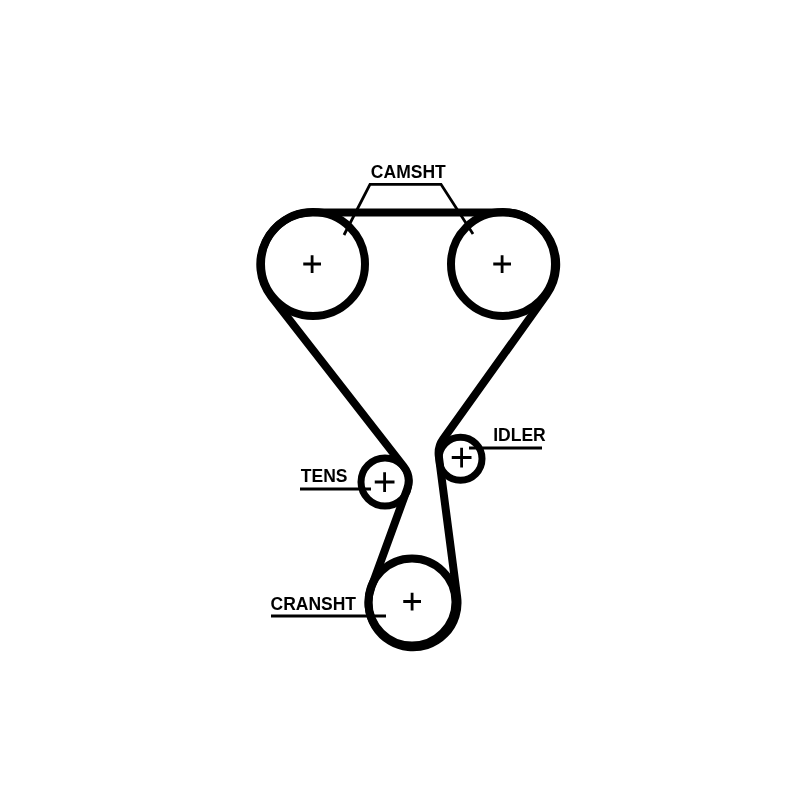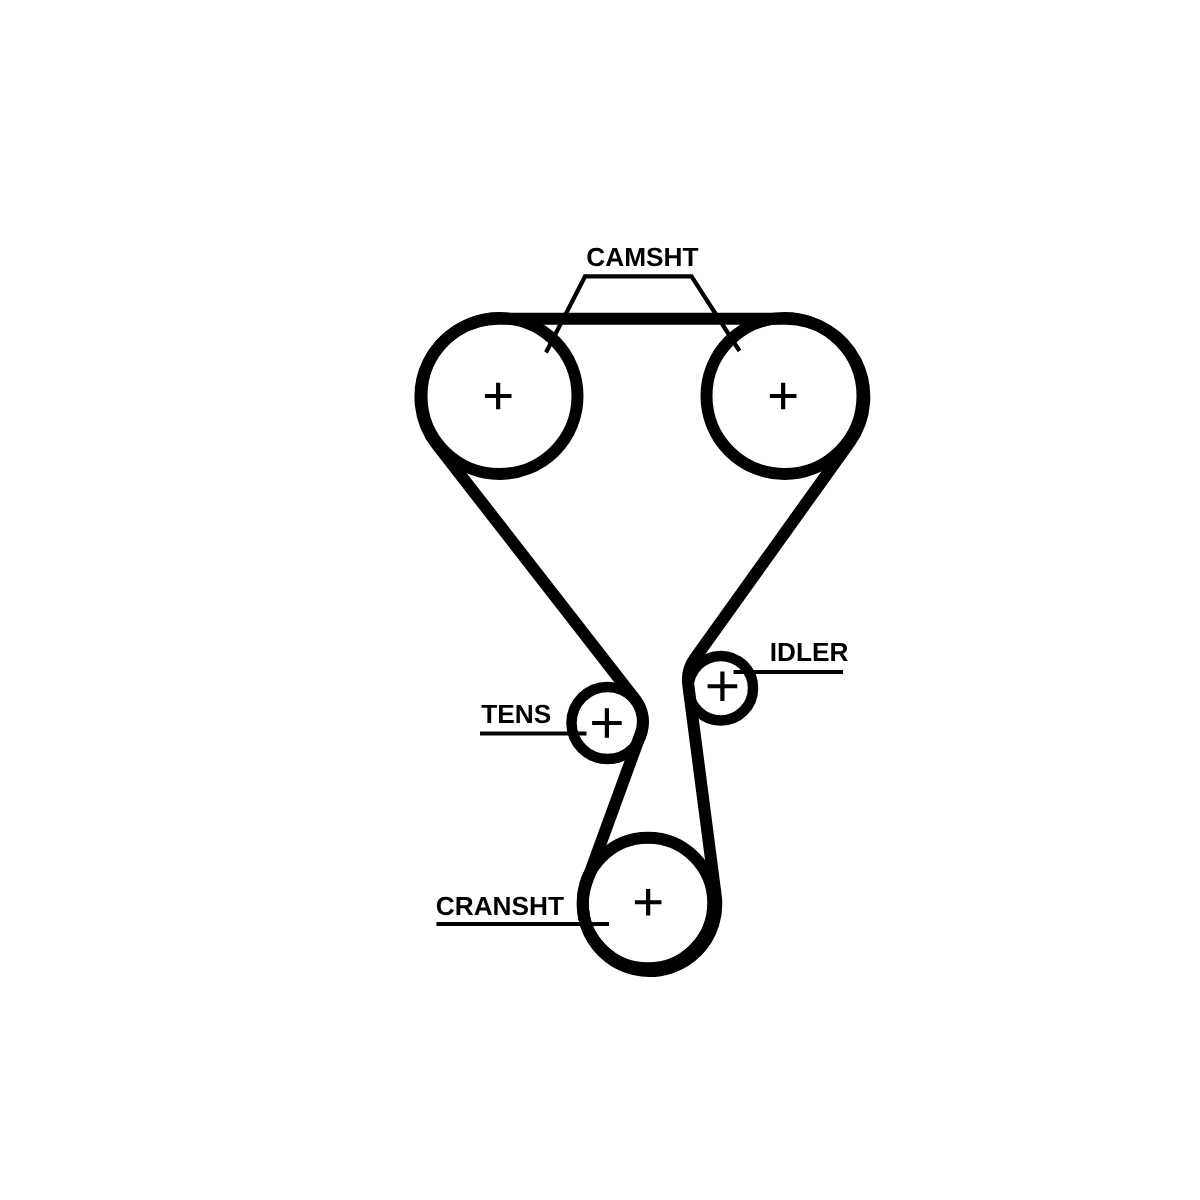--- a/index.html
+++ b/index.html
@@ -1,16 +1,16 @@
 <!DOCTYPE html>
 <html><head>
 <meta charset="utf-8">
 <style>
   html,body{margin:0;padding:0;background:#ffffff;}
-  .wrap{width:712px;height:800px;position:relative;margin-left:20px;}
+  .wrap{width:712px;height:800px;position:relative;}
   svg{position:absolute;top:0;left:0;}
   text{font-family:"Liberation Sans",sans-serif;font-weight:bold;fill:#000;}
 </style>
 </head>
 <body>
 <div class="wrap">
 <svg width="800" height="800" viewBox="0 0 800 800">
 
   <path d="M 271.27 296.45 A 52.0 52.0 0 0 1 312.30 212.50 L 504.20 212.50 A 52.0 52.0 0 0 1 546.47 294.78 L 443.13 439.16 A 24.1 24.1 0 0 0 438.82 456.30 L 457.15 597.12 A 44.5 44.5 0 1 1 371.22 587.58 L 407.15 489.12 A 23.75 23.75 0 0 0 403.58 466.38 L 271.27 296.45 Z" fill="none" stroke="#000" stroke-width="8"></path>
 

